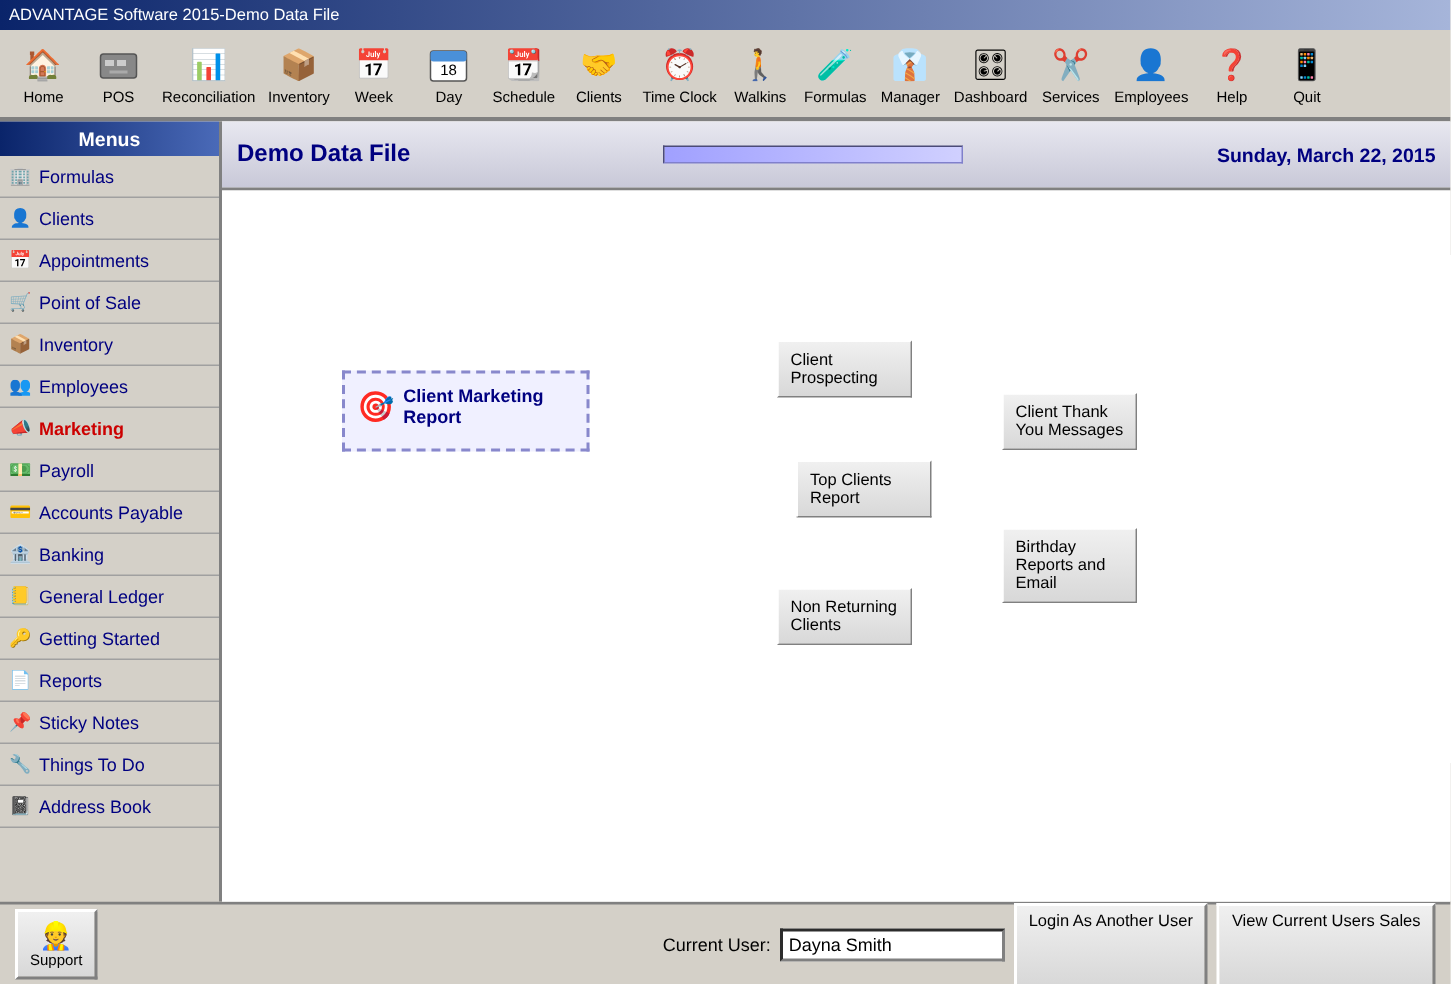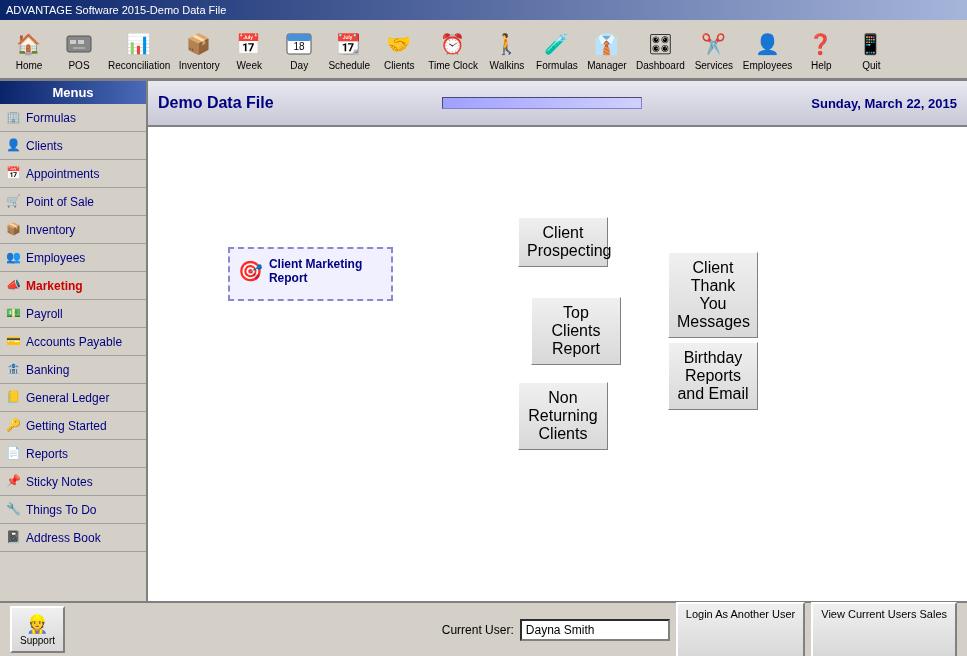--- a/index.html
+++ b/index.html
@@ -151,25 +151,25 @@
     }
 
     
     .menu-btn {
       position: absolute;
       background: linear-gradient(to bottom, #f0f0f0, #d8d8d8);
       border: 1px solid #808080;
       border-top-color: #fff;
       border-left-color: #fff;
       padding: 6px 8px;
-      text-align: center;
-      cursor: pointer;
-      font-size: 16px;
+      cursor: pointer;
+      font-size: 11px;
       color: #000;
       width: 90px;
+      margin-top: 10px;
     }
 
     
     #status-bar {
       background: #d4d0c8;
       border-top: 2px solid #808080;
       height: 55px;
       display: flex;
       align-items: center;
       padding: 4px 10px;

